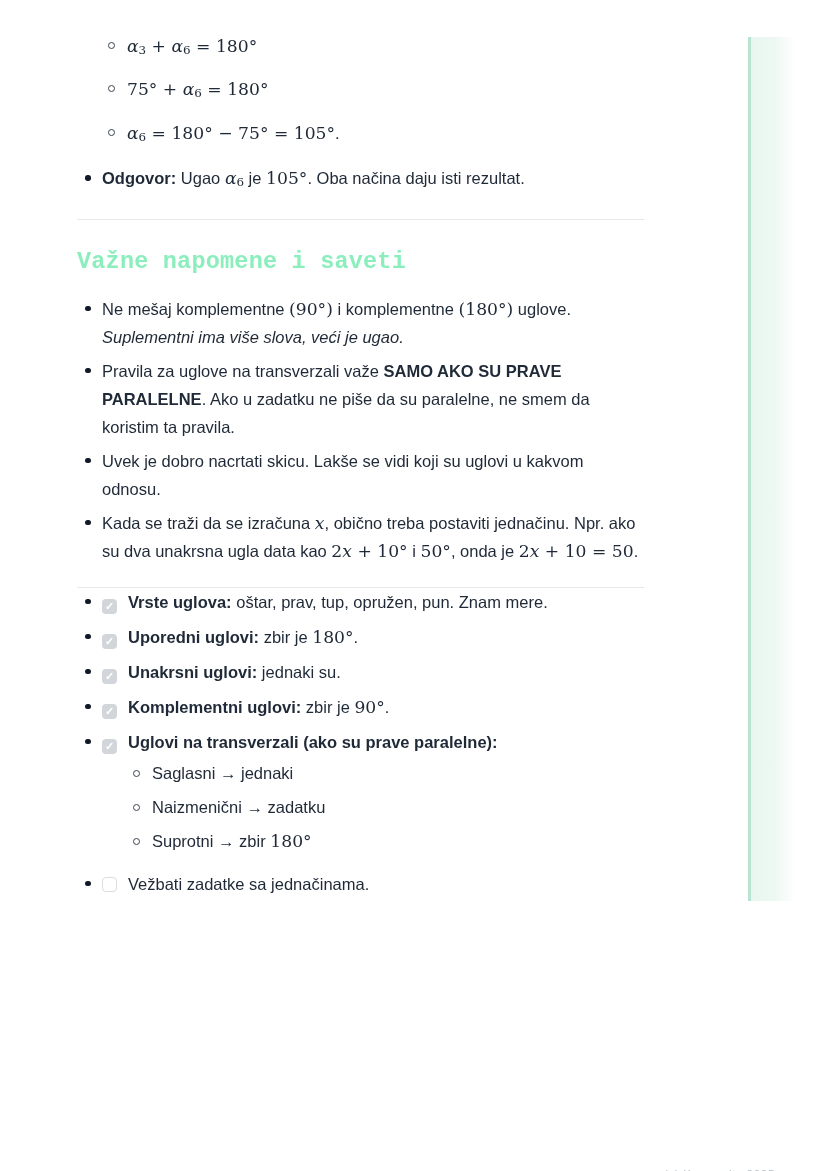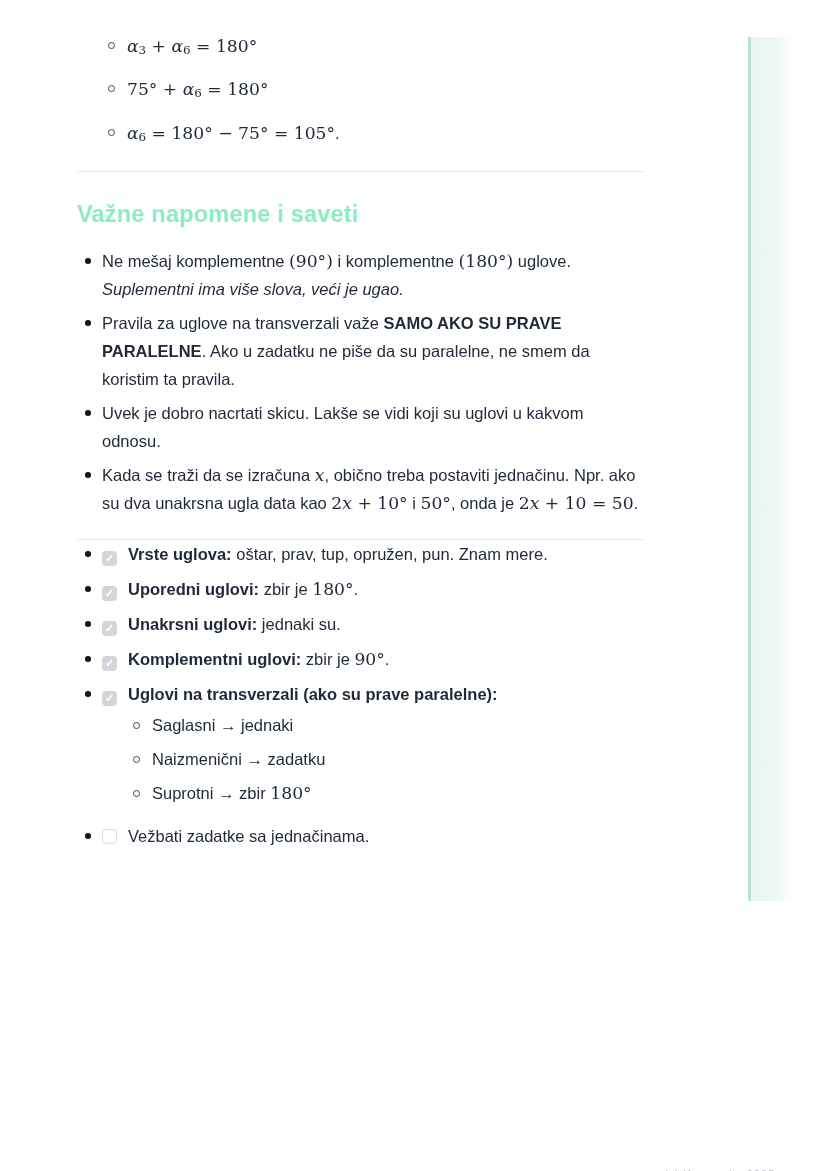--- a/index.html
+++ b/index.html
@@ -67,20 +67,21 @@
     margin: 22px 0 0 0;
   }
 
   h2.section-heading {
     font-size: 23.5px;
     line-height: 30px;
     font-weight: 700;
     color: #8ceebd;
     margin: 27px 0 18px 0;
     letter-spacing: 0.2px;
+    font-family: Liberation Mono, monospace;
   }
 
   
   .check-list > li { margin-bottom: 7px; }
   .checkbox {
     display: inline-flex;
     width: 15px; height: 15px;
     border-radius: 4px;
     margin-right: 11px;
     vertical-align: -2px;
@@ -124,20 +125,23 @@
 <div class="accent-bar"></div>
 
 <div class="content">
 
   <ul class="step-list">
     <li class="circle-li"><span class="seg-mi">α</span><span class="seg-sub">3</span><span class="seg-m"> + </span><span class="seg-mi">α</span><span class="seg-sub">6</span><span class="seg-m"> = 180°</span></li>
     <li class="circle-li"><span class="seg-m">75° + </span><span class="seg-mi">α</span><span class="seg-sub">6</span><span class="seg-m"> = 180°</span></li>
     <li class="circle-li"><span class="seg-mi">α</span><span class="seg-sub">6</span><span class="seg-m"> = 180° − 75° = 105°</span><span class="seg-t">.</span></li>
   </ul>
 
+  <ul class="answer-list">
+    <li class="bullet-li"><span class="seg-b">Odgovor:</span><span class="seg-t"> Ugao </span><span class="seg-mi">α</span><span class="seg-sub">6</span><span class="seg-t"> je </span><span class="seg-m">105°</span><span class="seg-t">. Oba načina daju isti rezultat.</span></li>
+  </ul>
 
   <hr class="divider">
 
   <h2 class="section-heading">Važne napomene i saveti</h2>
 
   <ul class="notes-list">
     <li class="bullet-li"><span class="seg-t">Ne mešaj komplementne </span><span class="seg-m">(90°)</span><span class="seg-t"> i komplementne </span><span class="seg-m">(180°)</span><span class="seg-t"> uglove. </span><span class="seg-i">Suplementni ima više slova, veći je ugao.</span></li>
     <li class="bullet-li"><span class="seg-t">Pravila za uglove na transverzali važe </span><span class="seg-b">SAMO AKO SU PRAVE PARALELNE</span><span class="seg-t">. Ako u zadatku ne piše da su paralelne, ne smem da koristim ta pravila.</span></li>
     <li class="bullet-li"><span class="seg-t">Uvek je dobro nacrtati skicu. Lakše se vidi koji su uglovi u kakvom odnosu.</span></li>
     <li class="bullet-li"><span class="seg-t">Kada se traži da se izračuna </span><span class="seg-mi">x</span><span class="seg-t">, obično treba postaviti jednačinu. Npr. ako su dva unakrsna ugla data kao </span><span class="seg-m">2</span><span class="seg-mi">x</span><span class="seg-m"> + 10°</span><span class="seg-t"> i </span><span class="seg-m">50°</span><span class="seg-t">, onda je </span><span class="seg-m">2</span><span class="seg-mi">x</span><span class="seg-m"> + 10 = 50</span><span class="seg-t">.</span></li>

